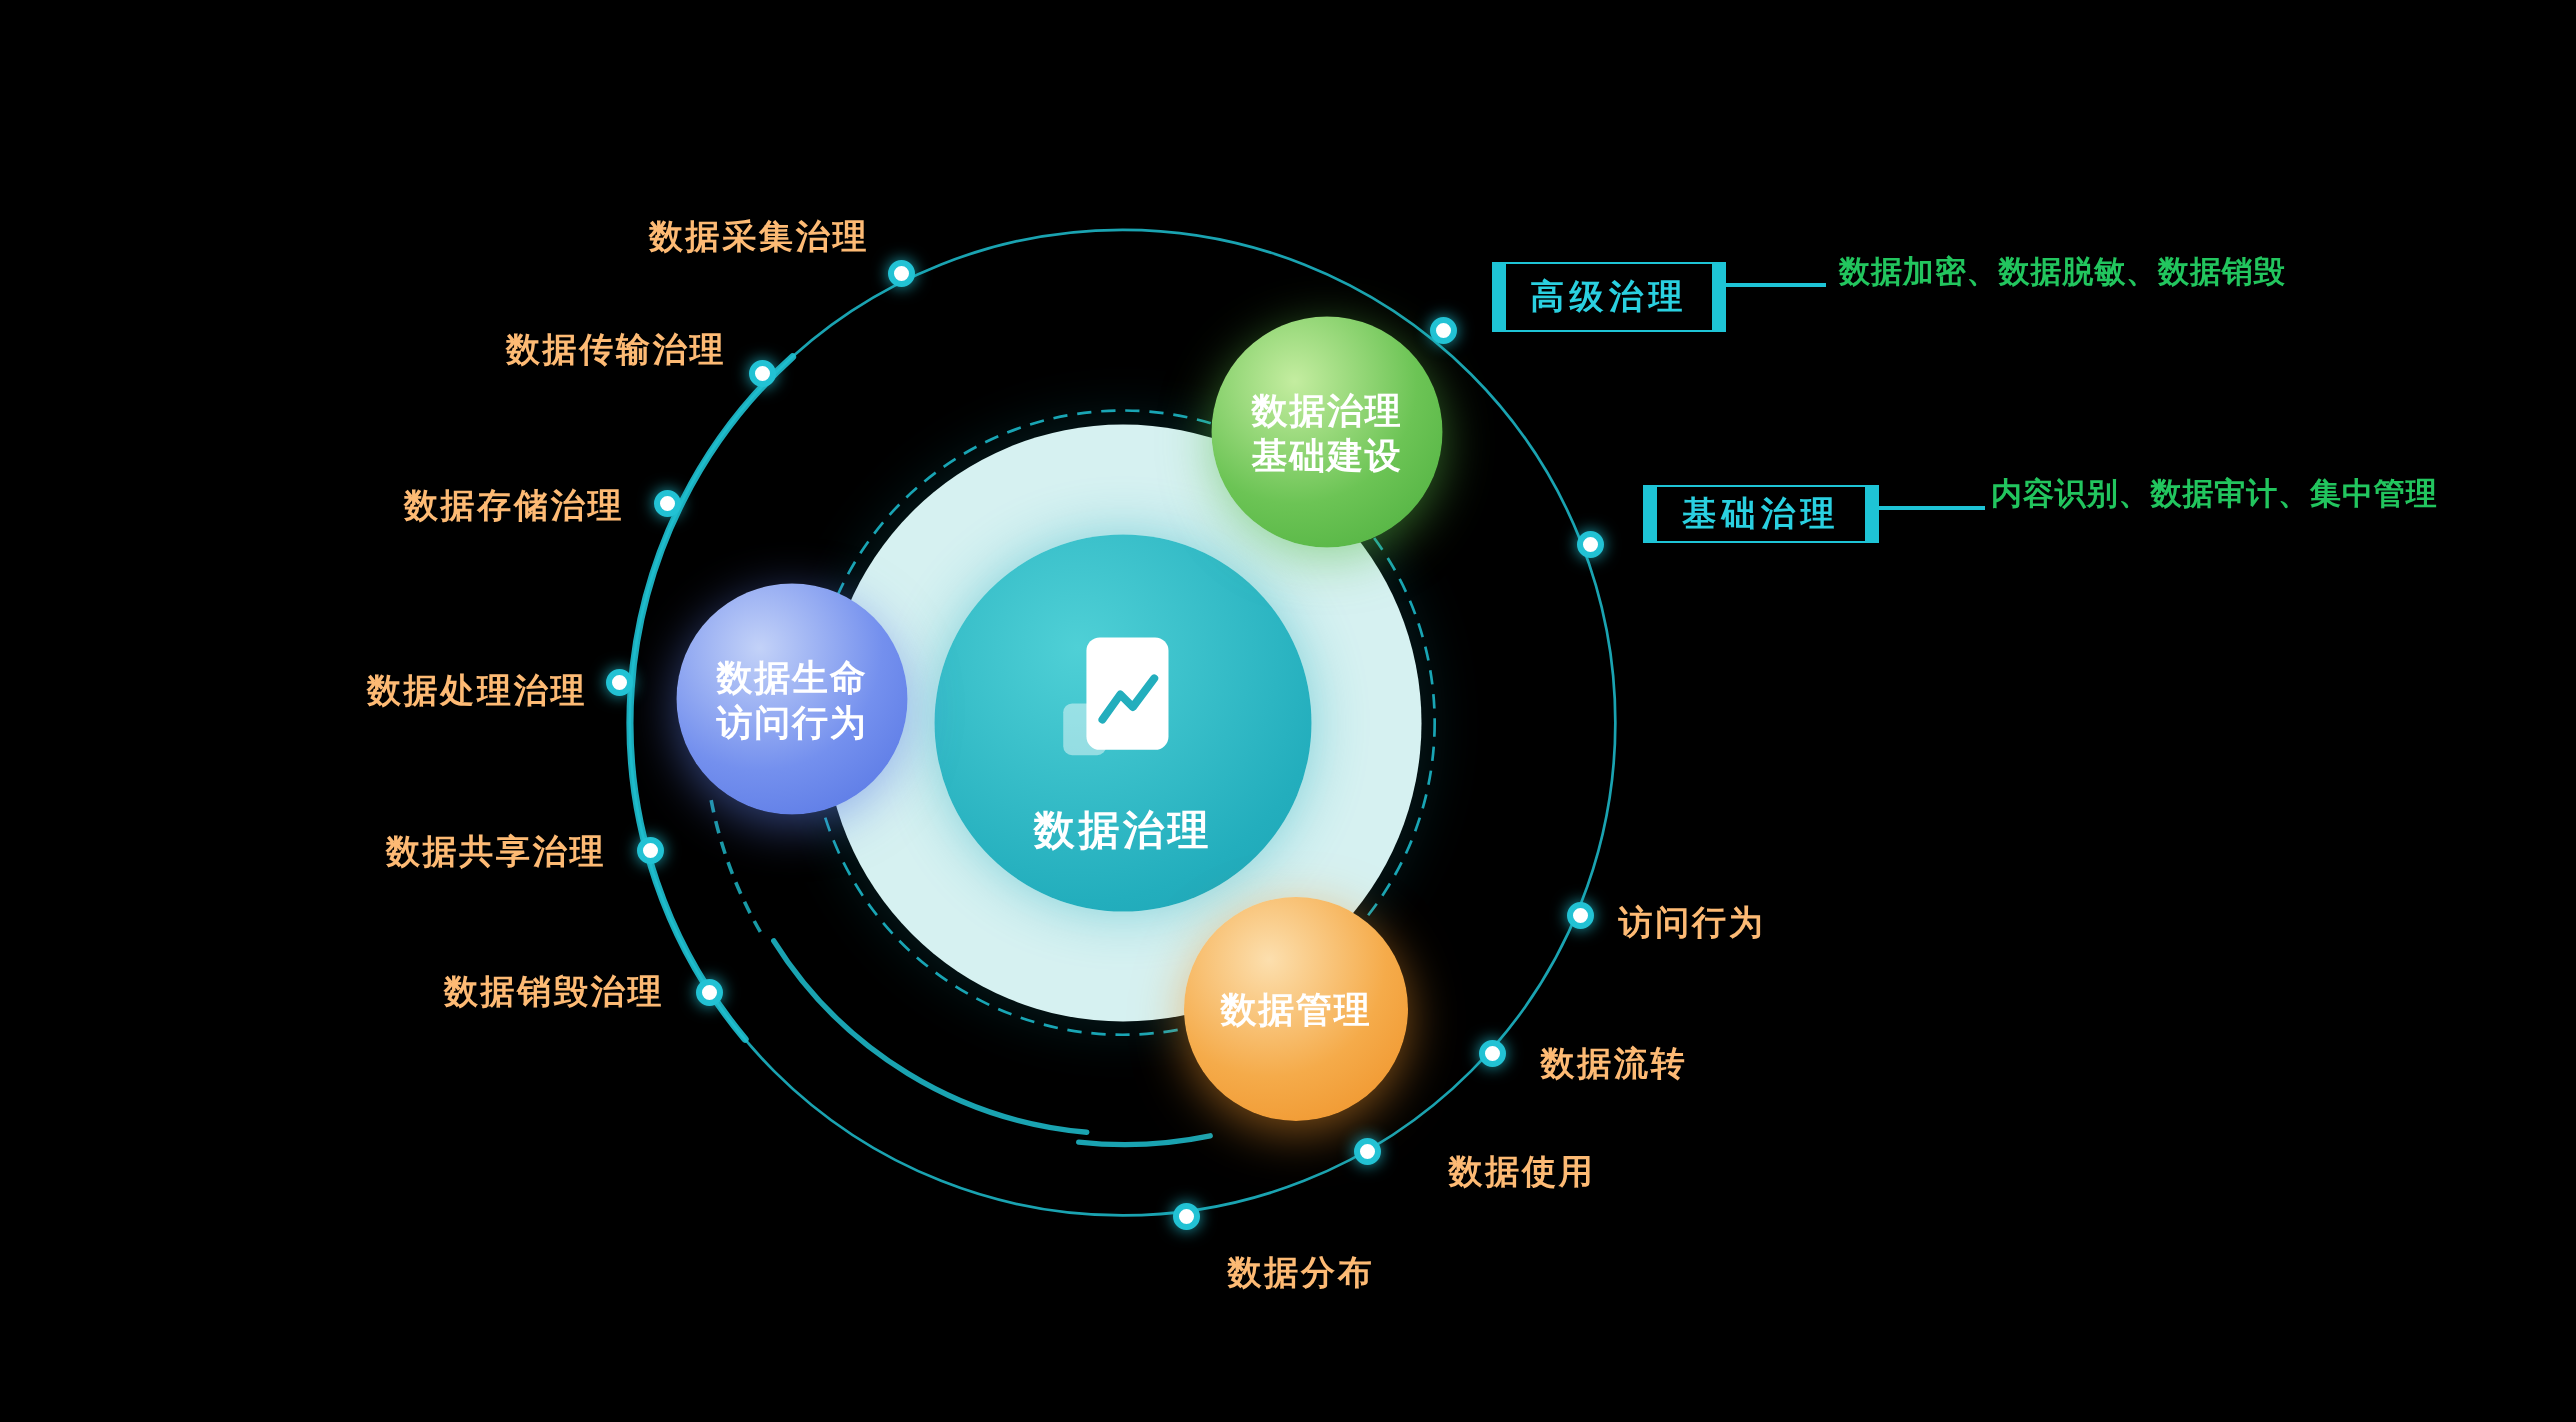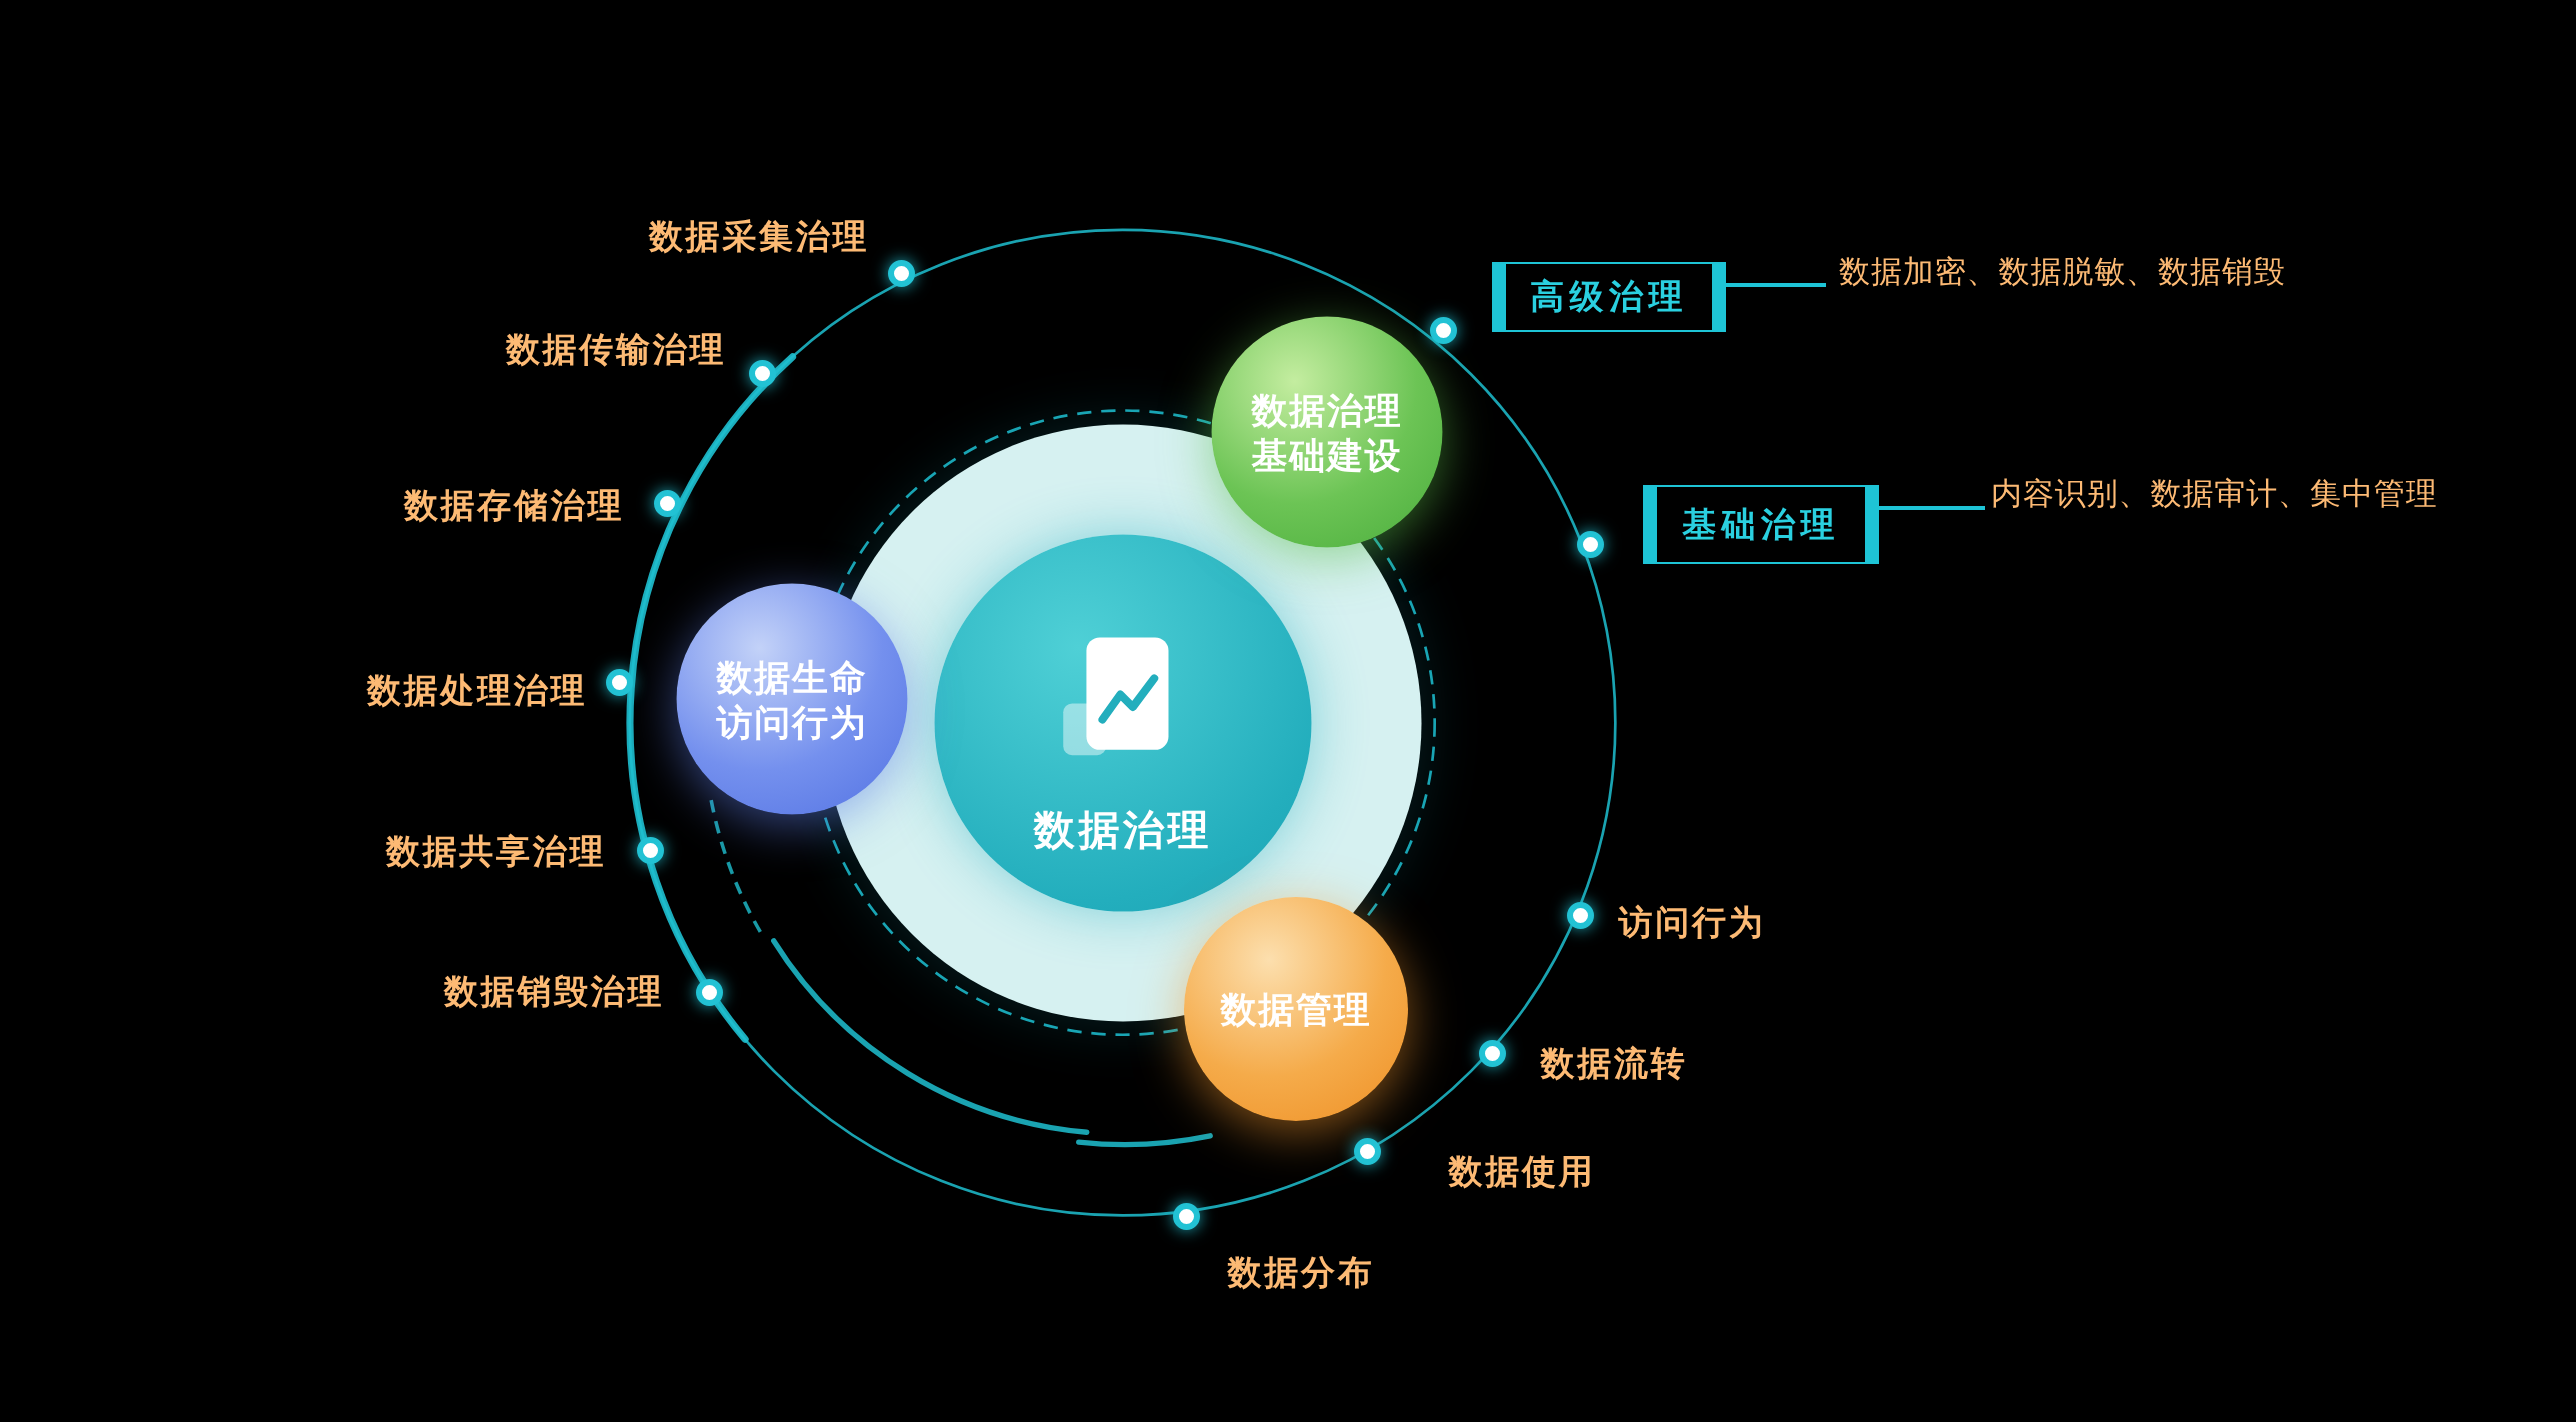--- a/index.html
+++ b/index.html
@@ -77,21 +77,21 @@
   }
   .callout-box::before, .callout-box::after {
     content:""; position:absolute; top:0; bottom:0; width:11.6px; background:#1ec4d6;
   }
   .callout-box::before { left:0; }
   .callout-box::after  { right:0; }
 
   .callout-line { position:absolute; z-index:6; height:3.6px; background:#1ec4d6; }
 
   .callout-desc {
-    position:absolute; z-index:6; color:#fdba74; font-size:31px; font-weight:400;
+    position:absolute; z-index:6; color:#22c55e; font-size:31px; font-weight:700;
     line-height:1.32; letter-spacing:0.9px; white-space:nowrap;
   }
 </style>
 </head>
 <body>
 
 <div class="stage">
 
   <svg class="layer-svg" width="2576" height="1422" viewBox="0 0 2880 1590">
     <circle cx="1255" cy="808" r="551" fill="none" stroke="#1fc0d0" stroke-width="3" opacity="0.85"></circle>
@@ -150,21 +150,21 @@
   <div class="orbit-label" style="left:1301px; top:1233px;margin-top:40px;">数据分布</div>
 
   <div class="callout-box" style="left:1492px; top:250px; width:234px; height:70px;">
     <span>高级治理</span>
   </div>
   <div class="callout-line" style="left:1726px; top:283px; width:100px;"></div>
   <div class="callout-desc" style="left:1839px; top:252px;">
     <div>数据加密、数据脱敏、数据销毁</div>
   </div>
 
-  <div class="callout-box" style="left:1643px; top:473px; width:236px; height:79px;">
+  <div class="callout-box" style="left:1643px; top:473px; width:236px; height:58px;">
     <span>基础治理</span>
   </div>
   <div class="callout-line" style="left:1879px; top:506px; width:106px;"></div>
   <div class="callout-desc" style="left:1991px; top:474px;">
     <div>内容识别、数据审计、集中管理</div>
   </div>
 
 </div>
 
 

